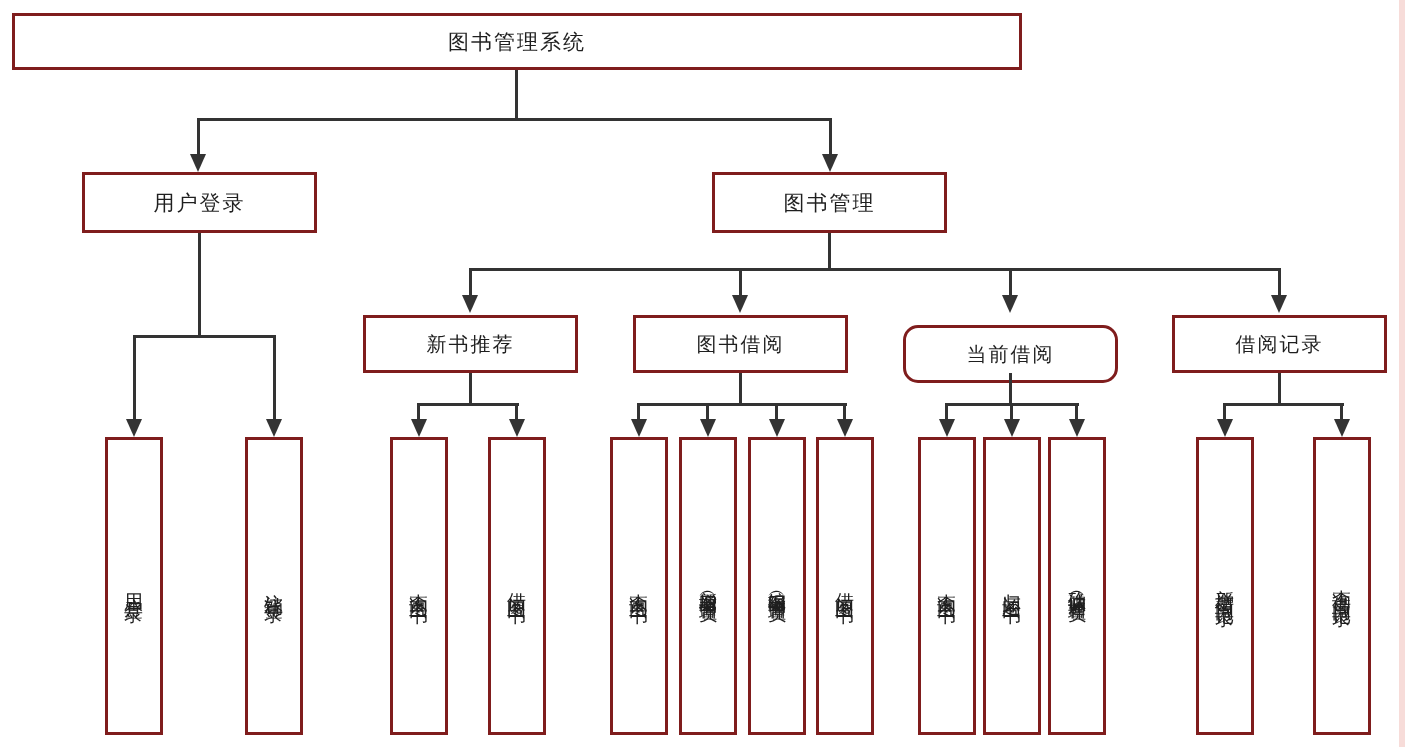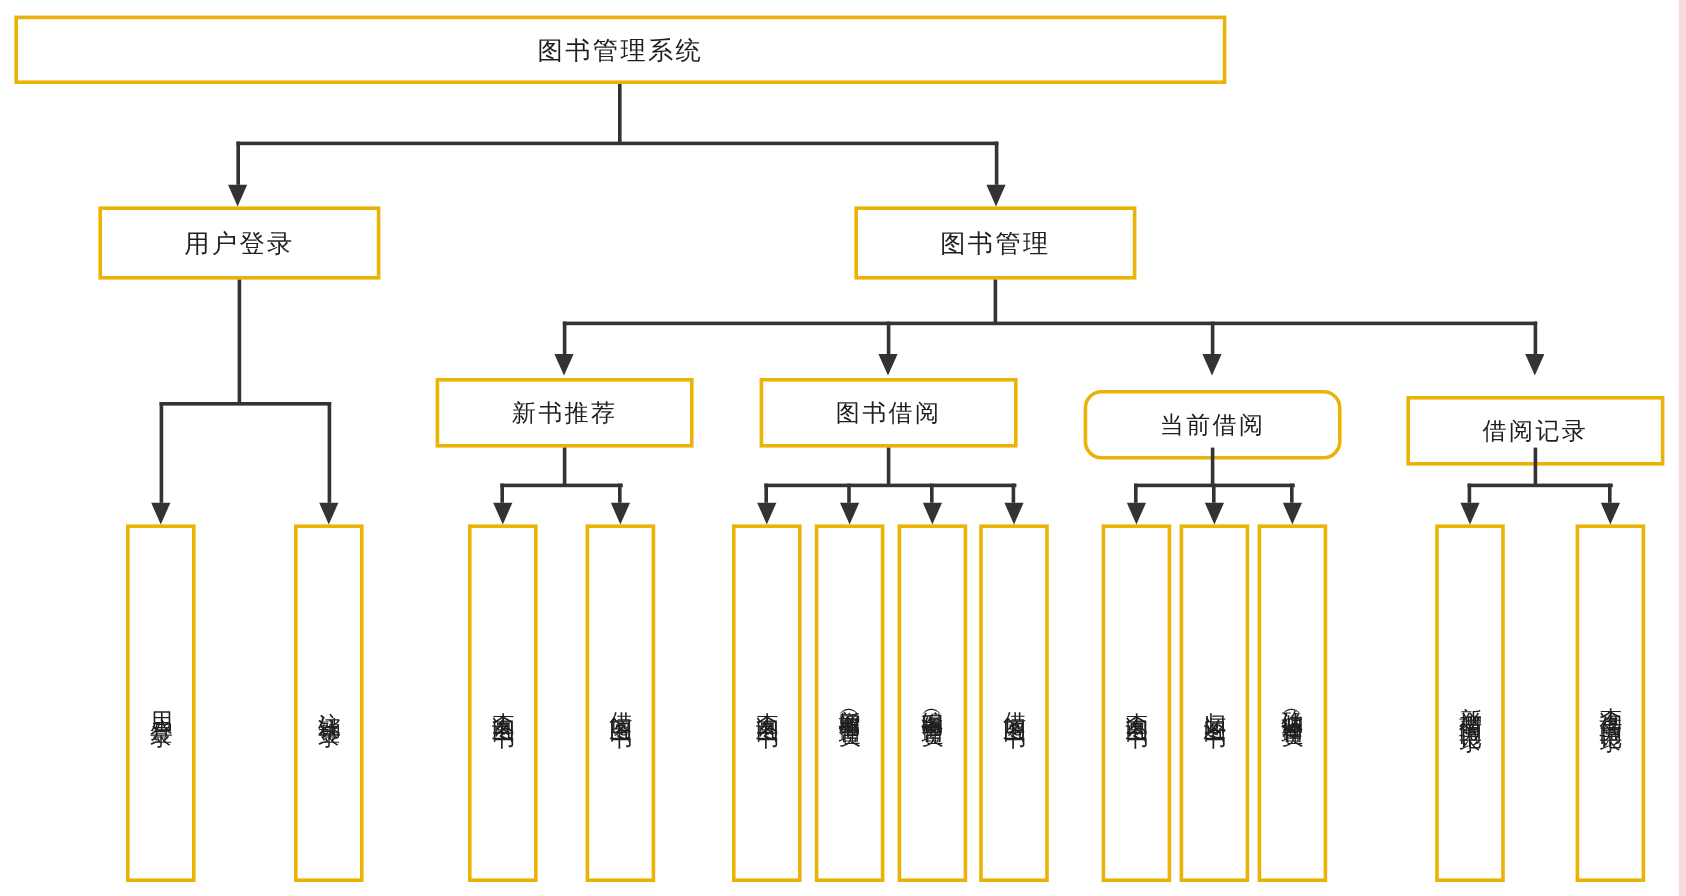--- a/index.html
+++ b/index.html
@@ -10,21 +10,21 @@
   #canvas {
     position: relative;
     width: 1405px; height: 747px;
     background: #ffffff;
     overflow: hidden;
   }
   
   .node {
     position: absolute;
     box-sizing: border-box;
-    border: 3px solid #eab308;
+    border: 3px solid #7f1d1d;
     background: #ffffff;
     display: flex;
     align-items: center;
     justify-content: center;
     color: #1f1f1f;
   }
   .node.h {
     font-size: 21px;
     letter-spacing: 2px;
   }
@@ -71,21 +71,21 @@
 <div id="canvas">
 
   <div class="node h" style="left:12px; top:13px; width:1010px; height:57px;">图书管理系统</div>
 
   <div class="node h" style="left:82px; top:172px; width:235px; height:61px;">用户登录</div>
   <div class="node h" style="left:712px; top:172px; width:235px; height:61px;">图书管理</div>
 
   <div class="node h" style="left:633px; top:315px; width:215px; height:58px; font-size:20px;">图书借阅</div>
   <div class="node h" style="left:363px; top:315px; width:215px; height:58px; font-size:20px;">新书推荐</div>
   <div class="node h" style="left:903px; top:325px; width:215px; height:58px; font-size:20px;border-radius:15px;">当前借阅</div>
-  <div class="node h" style="left:1172px; top:315px; width:215px; height:58px; font-size:20px;margin-top:15px;">借阅记录</div>
+  <div class="node h" style="left:1172px; top:315px; width:215px; height:58px; font-size:20px;">借阅记录</div>
 
   <div class="node v" style="left:105px;">用户登录</div>
   <div class="node v" style="left:245px;">注销登录</div>
 
   <div class="node v" style="left:390px;">查询图书</div>
   <div class="node v" style="left:488px;">借阅图书</div>
 
   <div class="node v" style="left:610px;">查询图书</div>
   <div class="node v long" style="left:679px;">新增图书（管理员）</div>
   <div class="node v long" style="left:748px;">编辑图书（管理员）</div>

